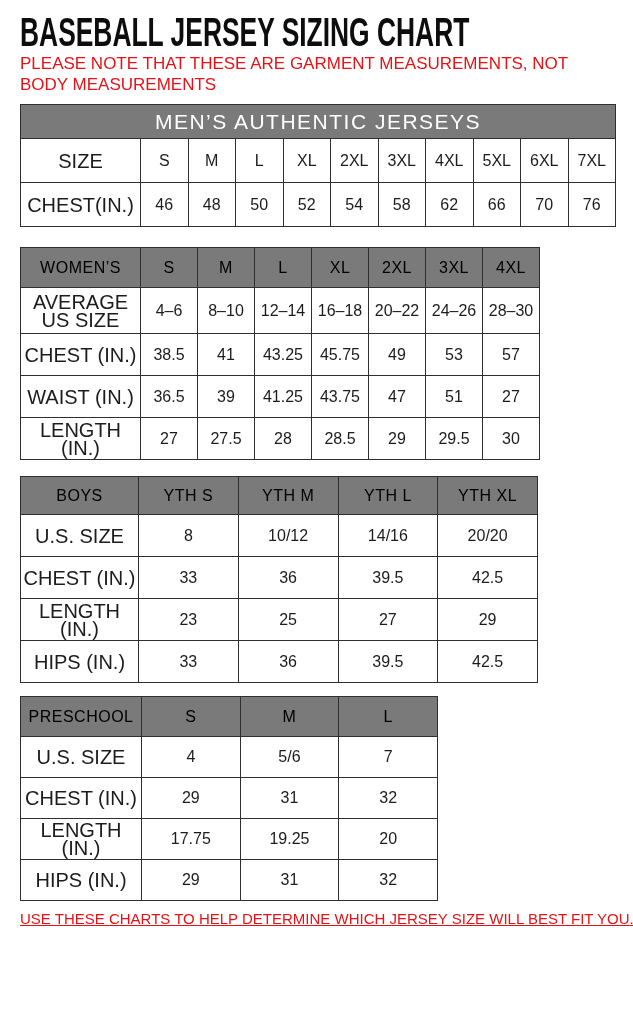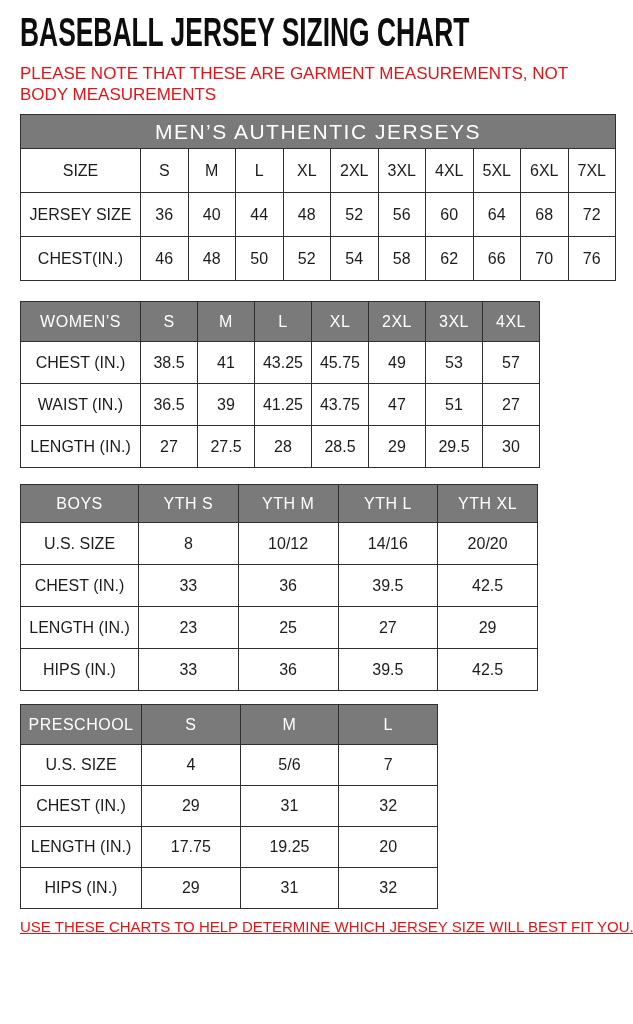--- a/index.html
+++ b/index.html
@@ -15,39 +15,39 @@
     font-family:"Liberation Sans","DejaVu Sans",sans-serif;color:var(--ink);
   }
   .page{padding:12px 16px 0 20px;}
 
   .title{
     margin:0;font-size:40px;line-height:40px;font-weight:bold;color:#0d0d0d;
     transform:scaleX(0.66);transform-origin:0 50%;white-space:nowrap;
     letter-spacing:0px;
   }
   .note{
-    margin:11px 0 0 0;max-width:588px;
+    margin:1px 0 0 0;max-width:588px;
     color:var(--red);font-size:17px;line-height:21px;font-weight:400;
   }
 
   table.sizing-table{
     border-collapse:collapse;table-layout:fixed;
     text-align:center;font-size:16px;color:var(--ink);
   }
   table.sizing-table th,table.sizing-table td{
     border:1px solid var(--border);font-weight:normal;padding:0 2px;
     overflow:hidden;
   }
   tr.banner-row th{
     background:var(--gray);color:#ffffff;font-size:21px;letter-spacing:1.5px;
   }
   tr.header-row th{
-    background:var(--gray);color:#ffffff;font-size:16px;letter-spacing:0.5px;
-  }
-  th.row-label{font-size:16px;line-height:18px;}
+    background:var(--gray);color:#000000;font-size:16px;letter-spacing:0.5px;
+  }
+  th.row-label{font-size:20px;line-height:18px;}
 
   .t-mens{width:596px;margin-top:9px;}
   .t-mens col.col-label{width:120px;}
   .t-mens tr{height:44px;}
   .t-mens tr.banner-row{height:34px;}
 
   .t-womens{width:520px;margin-top:20px;}
   .t-womens col.col-label{width:120px;}
   .t-womens tr{height:42px;}
   .t-womens tr.header-row{height:40px;}
@@ -99,33 +99,20 @@
             <td>M</td>
             <td>L</td>
             <td>XL</td>
             <td>2XL</td>
             <td>3XL</td>
             <td>4XL</td>
             <td>5XL</td>
             <td>6XL</td>
             <td>7XL</td>
           </tr>
-          <tr class="data-row-1">
-            <th class="row-label">JERSEY SIZE</th>
-            <td>36</td>
-            <td>40</td>
-            <td>44</td>
-            <td>48</td>
-            <td>52</td>
-            <td>56</td>
-            <td>60</td>
-            <td>64</td>
-            <td>68</td>
-            <td>72</td>
-          </tr>
           <tr class="data-row-2">
             <th class="row-label">CHEST(IN.)</th>
             <td>46</td>
             <td>48</td>
             <td>50</td>
             <td>52</td>
             <td>54</td>
             <td>58</td>
             <td>62</td>
             <td>66</td>
@@ -149,20 +136,30 @@
           <tr class="header-row">
             <th>WOMEN’S</th>
             <th>S</th>
             <th>M</th>
             <th>L</th>
             <th>XL</th>
             <th>2XL</th>
             <th>3XL</th>
             <th>4XL</th>
           </tr>
+          <tr class="data-row-0">
+            <th class="row-label">AVERAGE US SIZE</th>
+            <td>4–6</td>
+            <td>8–10</td>
+            <td>12–14</td>
+            <td>16–18</td>
+            <td>20–22</td>
+            <td>24–26</td>
+            <td>28–30</td>
+          </tr>
           <tr class="data-row-1">
             <th class="row-label">CHEST (IN.)</th>
             <td>38.5</td>
             <td>41</td>
             <td>43.25</td>
             <td>45.75</td>
             <td>49</td>
             <td>53</td>
             <td>57</td>
           </tr>

